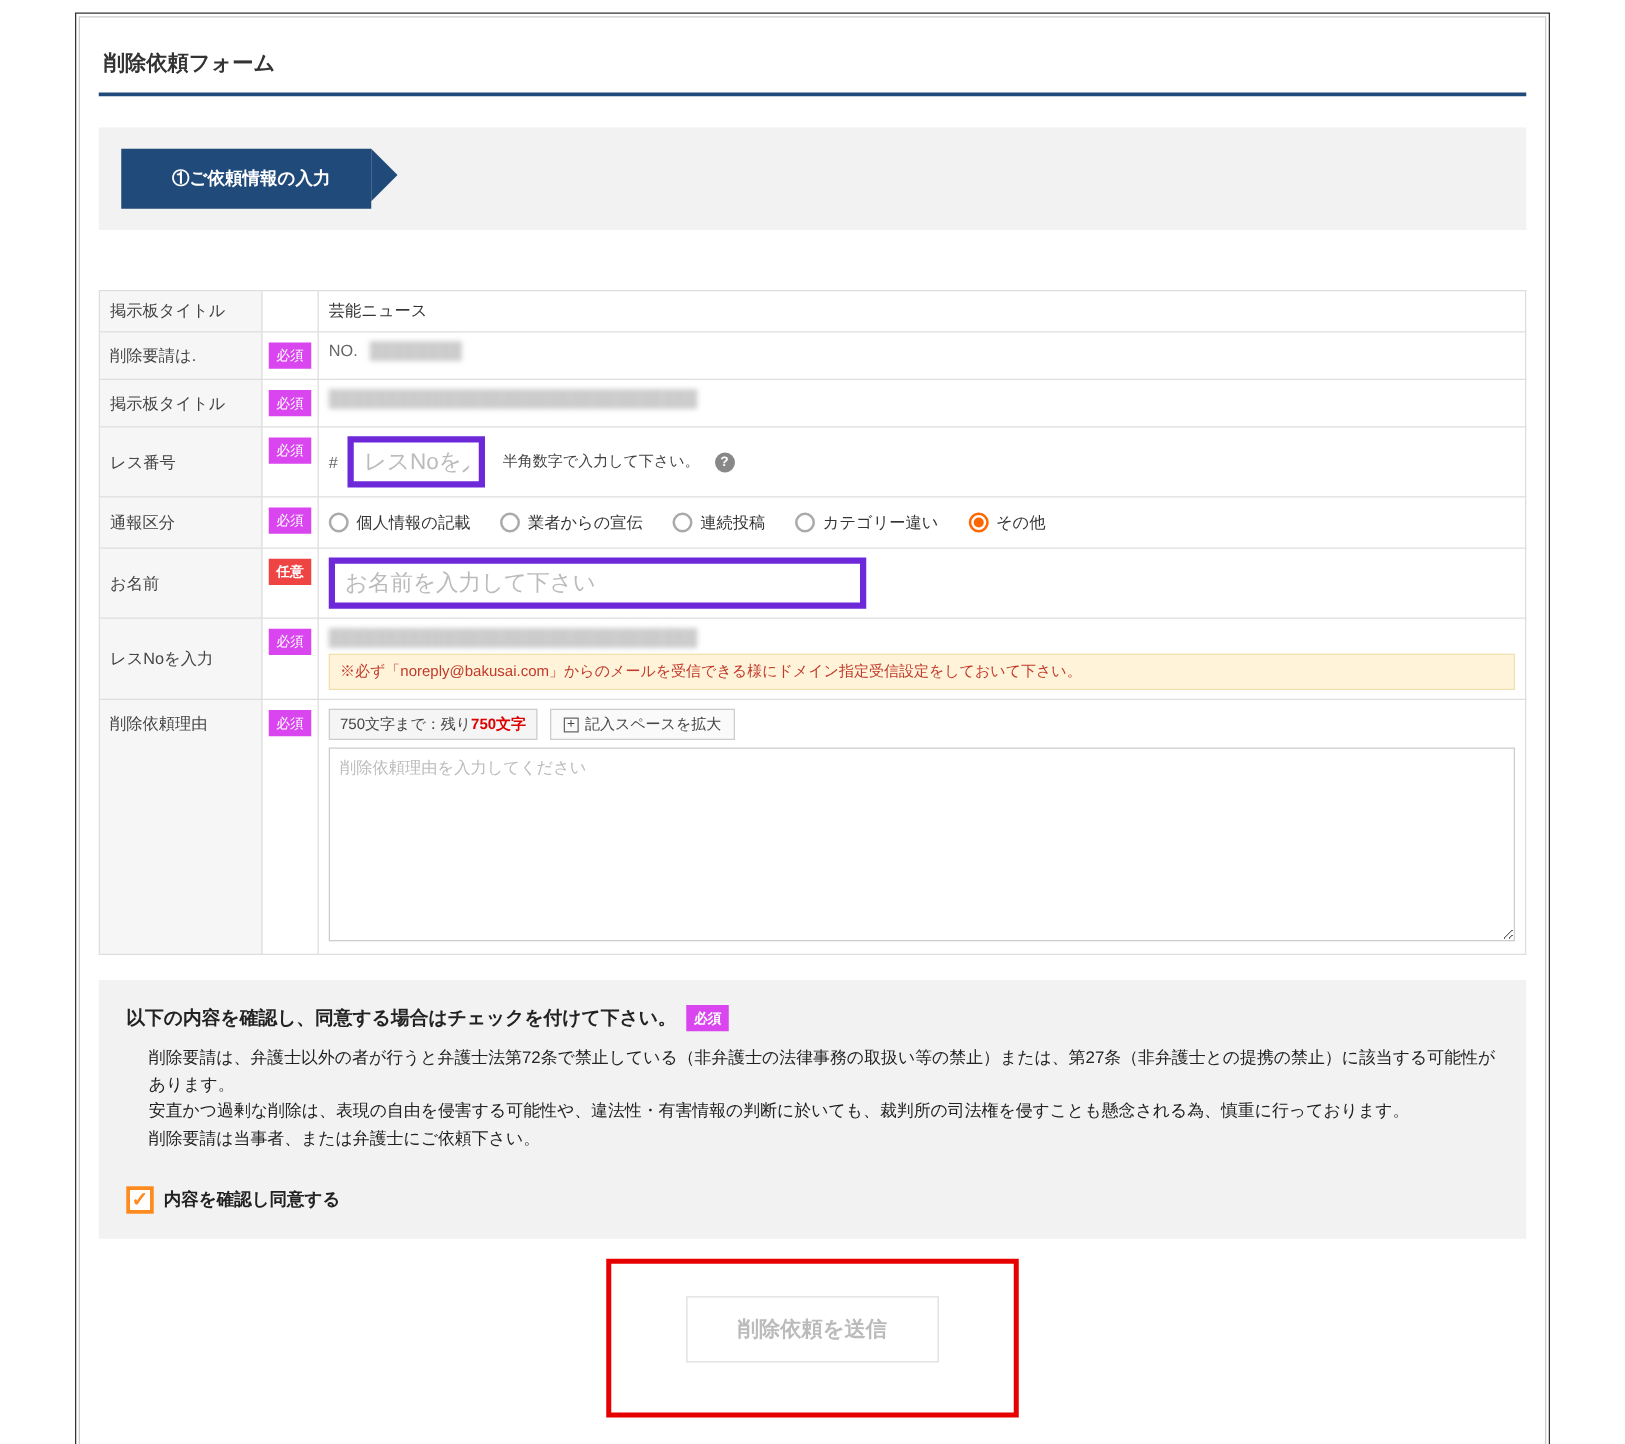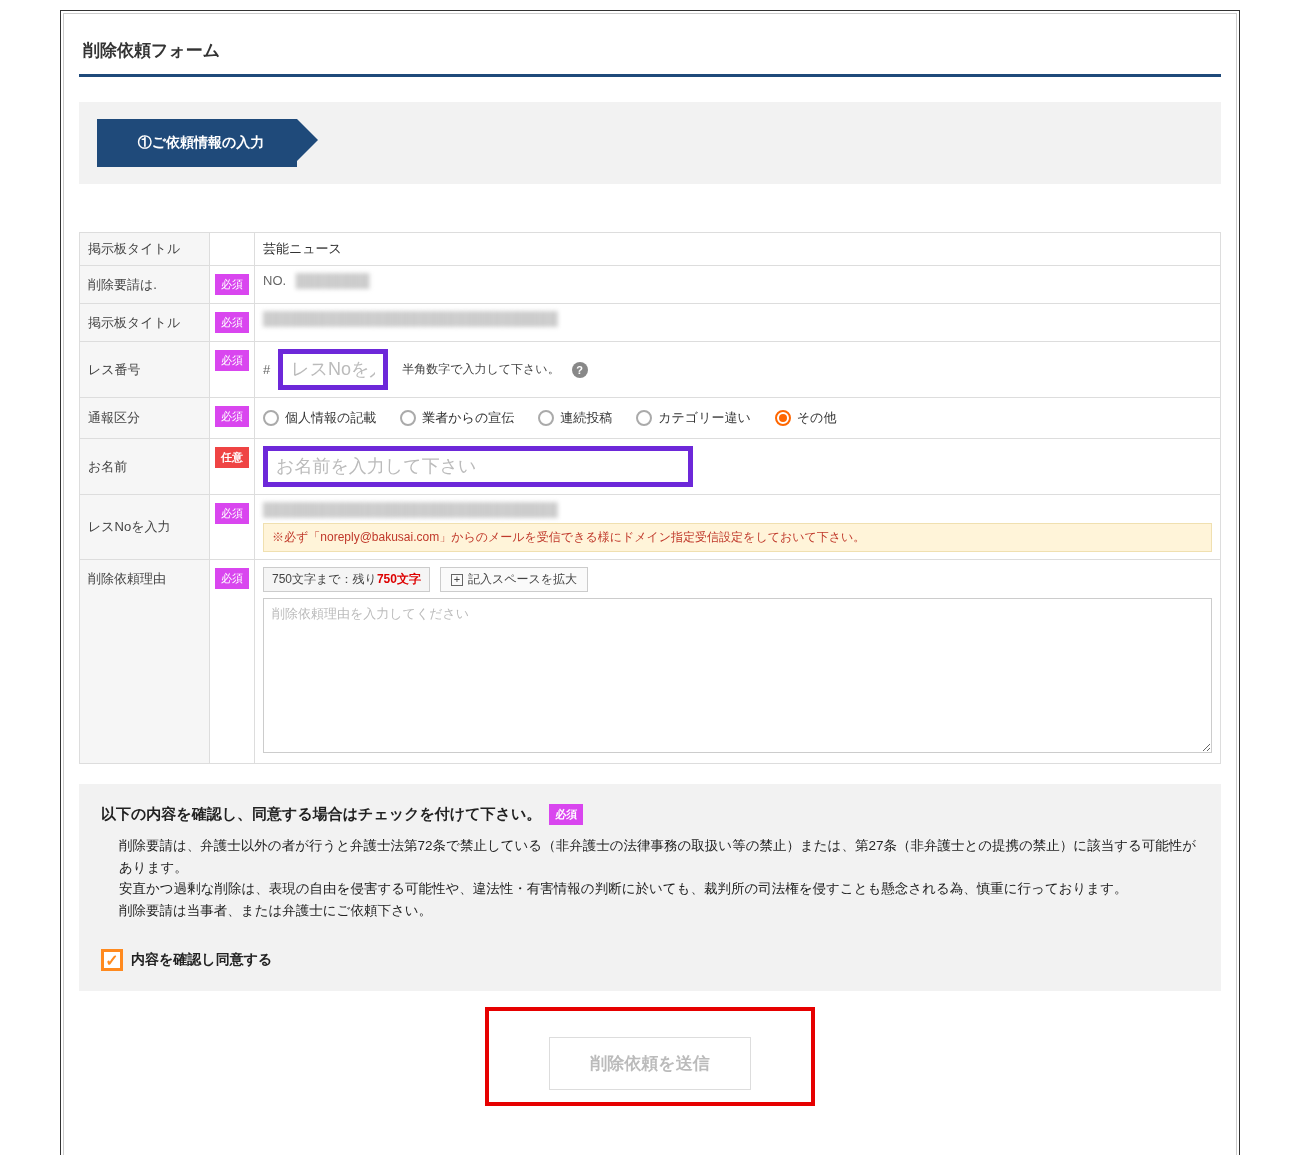--- a/index.html
+++ b/index.html
@@ -45,21 +45,21 @@
 .plus-icon { display: inline-flex; width: 12px; height: 12px; border: 1px solid #666; align-items: center; justify-content: center; font-size: 11px; line-height: 1; }
 .reason-textarea { width: 100%; height: 155px; border: 1px solid #ccc; padding: 6px 8px; font-size: 13px; resize: both; }
 .reason-textarea::placeholder { color: #bbb; }
 .consent-box { background: #f2f2f2; padding: 20px 22px; margin-top: 20px; }
 .consent-head { font-size: 15px; font-weight: bold; color: #222; margin-bottom: 10px; display: flex; align-items: center; gap: 8px; }
 .consent-body { font-size: 13.5px; color: #222; line-height: 1.6; padding-left: 18px; margin-bottom: 28px; }
 .consent-check-row { display: flex; align-items: center; gap: 8px; font-size: 14px; font-weight: bold; color: #222; }
 .checkbox-box { width: 22px; height: 22px; border: 3px solid #ff8a1f; background: #fff; display: inline-flex; align-items: center; justify-content: center; }
 .check-mark { color: #ff8a1f; font-size: 16px; font-weight: bold; }
 .submit-wrap { display: flex; justify-content: center; margin-top: 16px; }
-.submit-highlight { border: 4px solid #e60000; padding: 26px 60px 12px 60px; }
+.submit-highlight { border: 4px solid #e60000; padding: 26px 60px 40px 60px; }
 .submit-btn { border: 1px solid #ddd; background: #fff; color: #bbb; font-size: 17px; font-weight: bold; padding: 14px 40px; cursor: pointer; }
 .blurred { color: #ccc; filter: blur(2px); user-select: none; }
 </style>
 </head>
 <body>
 
 <div class="outer-frame">
 <div class="inner-frame">
 
   <div class="page-title">削除依頼フォーム</div>

